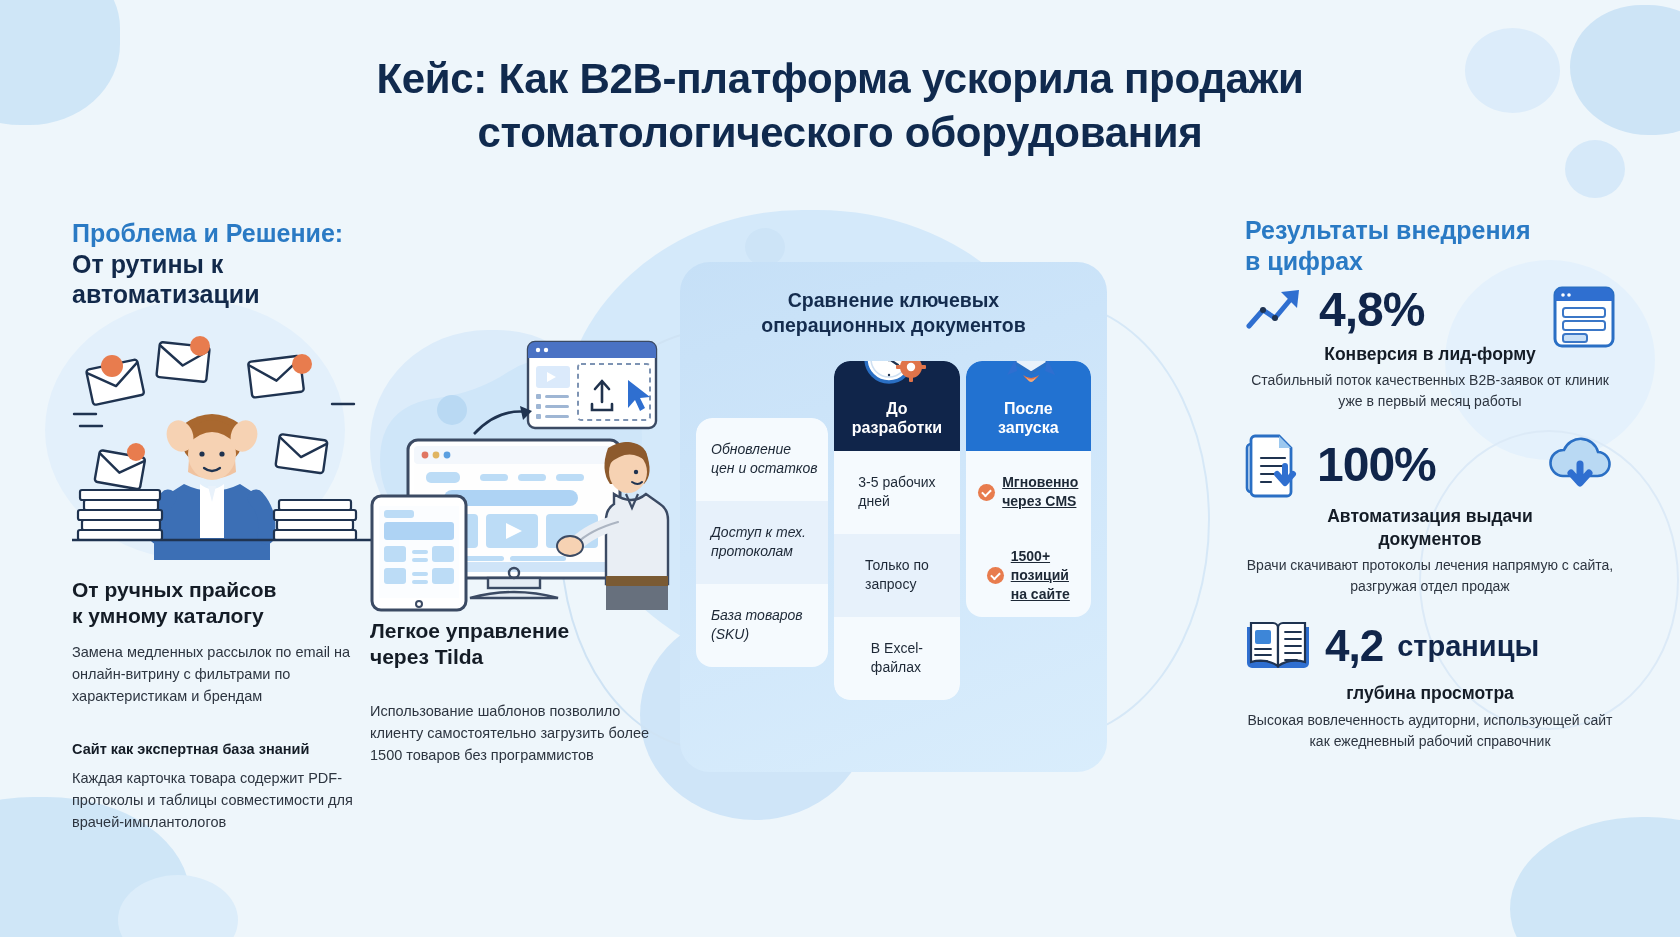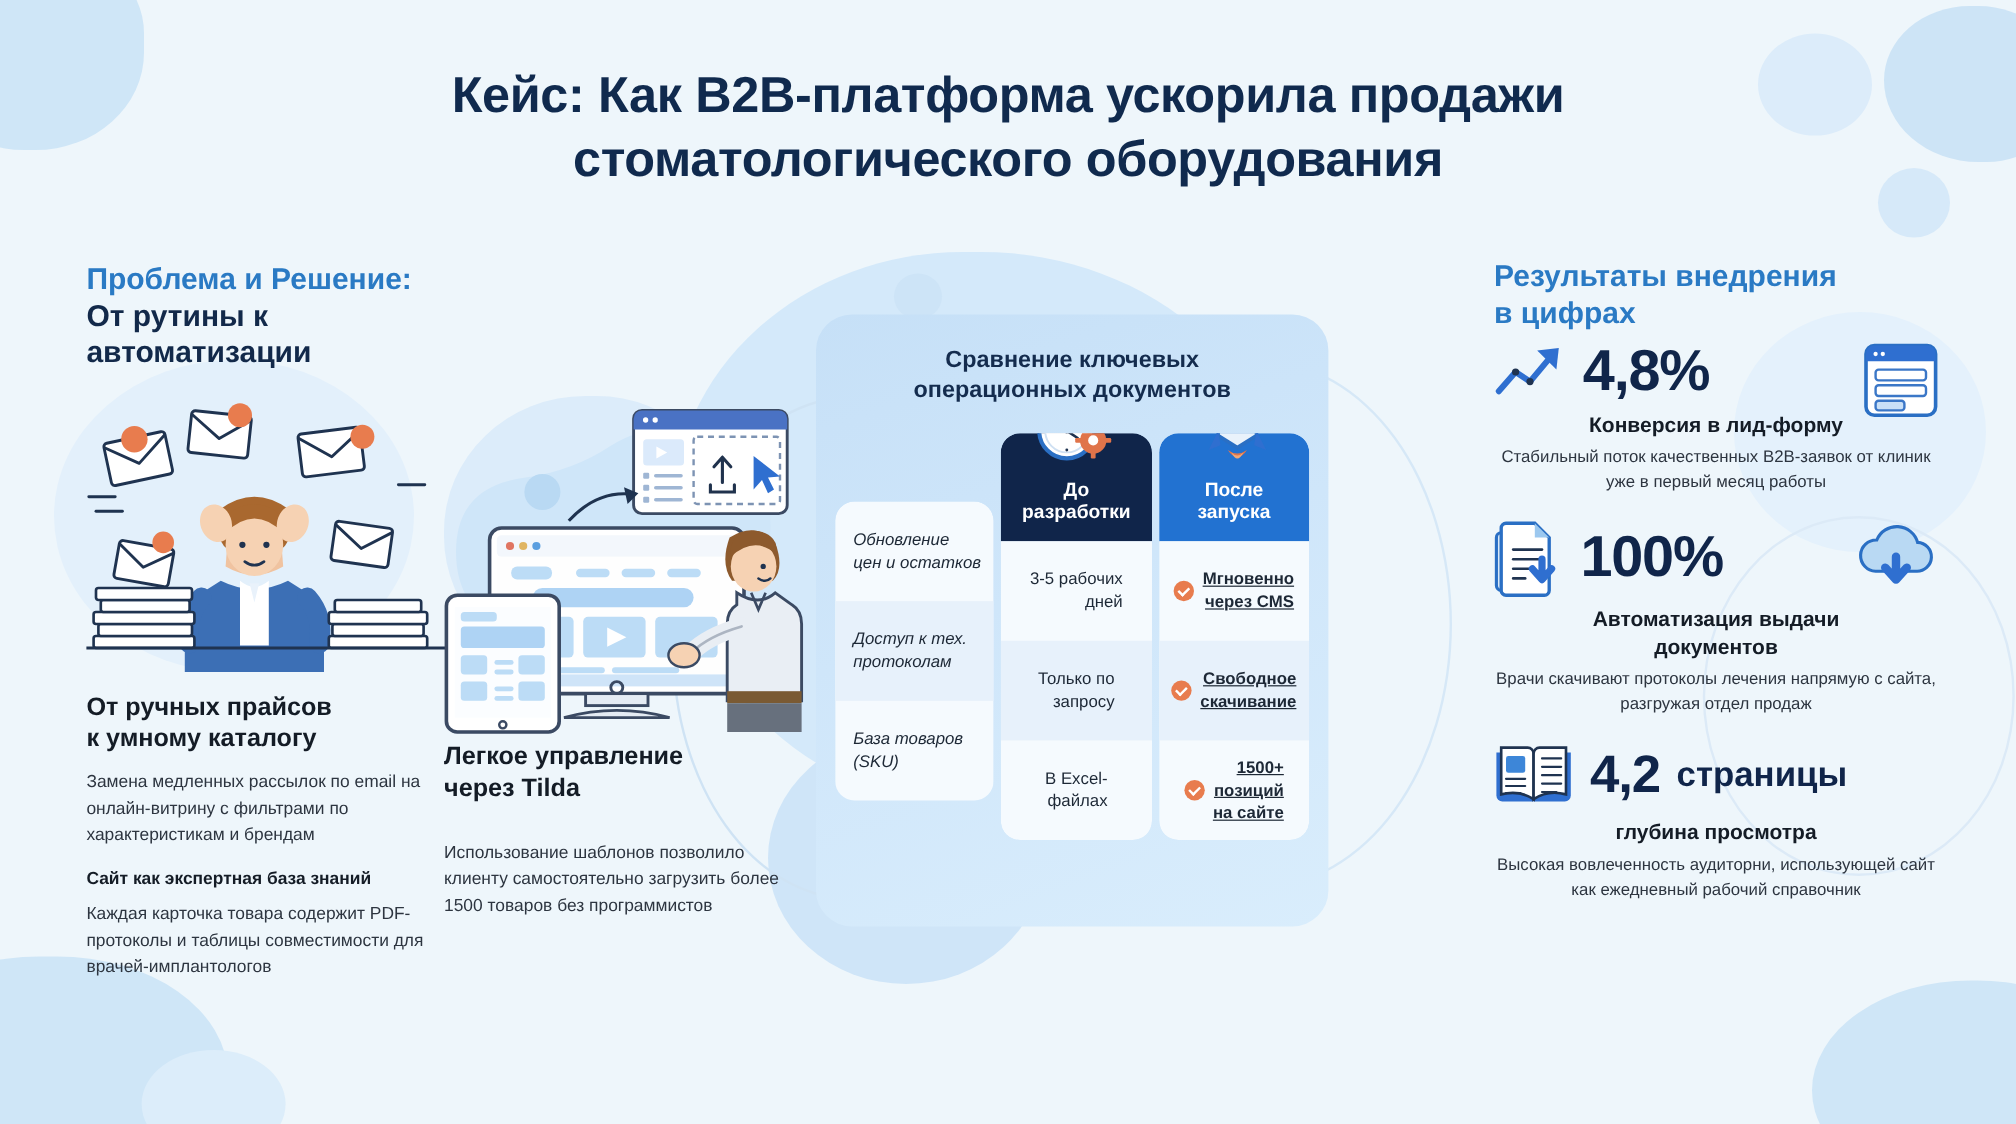--- a/index.html
+++ b/index.html
@@ -63,21 +63,21 @@
   .mini-title {
     font-size: 14.5px; font-weight: bold; color: #141c26; line-height: 1.5;
   }
 
   
   .col1 { position: absolute; left: 72px; top: 218px; width: 300px; z-index: 6; }
   .col1-headings { margin-bottom: 8px; }
   .illus-1 { position: relative; width: 300px; height: 255px; margin-top: 8px; }
   .col1-body { margin-top: 4px; }
   .col1-body .block-title { margin-bottom: 12px; }
-  .col1-body .p1 { margin-bottom: 15px; }
+  .col1-body .p1 { margin-bottom: 31px; }
   .col1-body .mini-title { margin-bottom: 7px; }
 
   
   .col2 { position: absolute; left: 370px; top: 330px; width: 295px; z-index: 6; }
   .illus-2 { position: relative; width: 295px; height: 280px; }
   .col2-body { margin-top: 8px; }
   .col2-body .block-title { margin-bottom: 29px; }
 
   
   .center-panel {
@@ -104,21 +104,21 @@
     border-radius: 16px 16px 0 0;
   }
   .cmp-head.before { background: #10254a; }
   .cmp-head.after  { background: #2272d1; }
 
   .cmp-body { background: #f5fafe; border-radius: 0 0 16px 16px; }
   .cmp-col-labels .cmp-body { border-radius: 16px; }
 
   .cmp-cell {
     height: 83px; display: flex; align-items: center; justify-content: center;
-    text-align: right; font-size: 14px; color: #1d2836; line-height: 1.34;
+    text-align: left; font-size: 14px; color: #1d2836; line-height: 1.34;
     padding: 0 9px;
   }
   .cmp-col-labels .cmp-cell { justify-content: flex-start; text-align: left; padding-left: 15px; font-style: italic; }
   .cmp-cell.alt { background: #e7f1fb; }
   .cmp-col-after .cmp-cell { font-weight: bold; }
   .cmp-cell-inner { display: flex; align-items: center; gap: 7px; text-decoration: underline; }
   .dot {
     width: 17px; height: 17px; border-radius: 50%; background: #e87c4e;
     flex: 0 0 17px; position: relative;
   }
@@ -484,29 +484,20 @@
       <div class="cmp-body">
         <div class="cmp-cell">
           <div class="cmp-cell-inner">
             <span class="dot"></span>
             <span>
               <span>Мгновенно</span><br>
               <span>через CMS</span>
             </span>
           </div>
         </div>
-        <div class="cmp-cell alt">
-          <div class="cmp-cell-inner">
-            <span class="dot"></span>
-            <span>
-              <span>Свободное</span><br>
-              <span>скачивание</span>
-            </span>
-          </div>
-        </div>
         <div class="cmp-cell">
           <div class="cmp-cell-inner">
             <span class="dot"></span>
             <span>
               <span>1500+</span><br>
               <span>позиций</span><br>
               <span>на сайте</span>
             </span>
           </div>
         </div>

